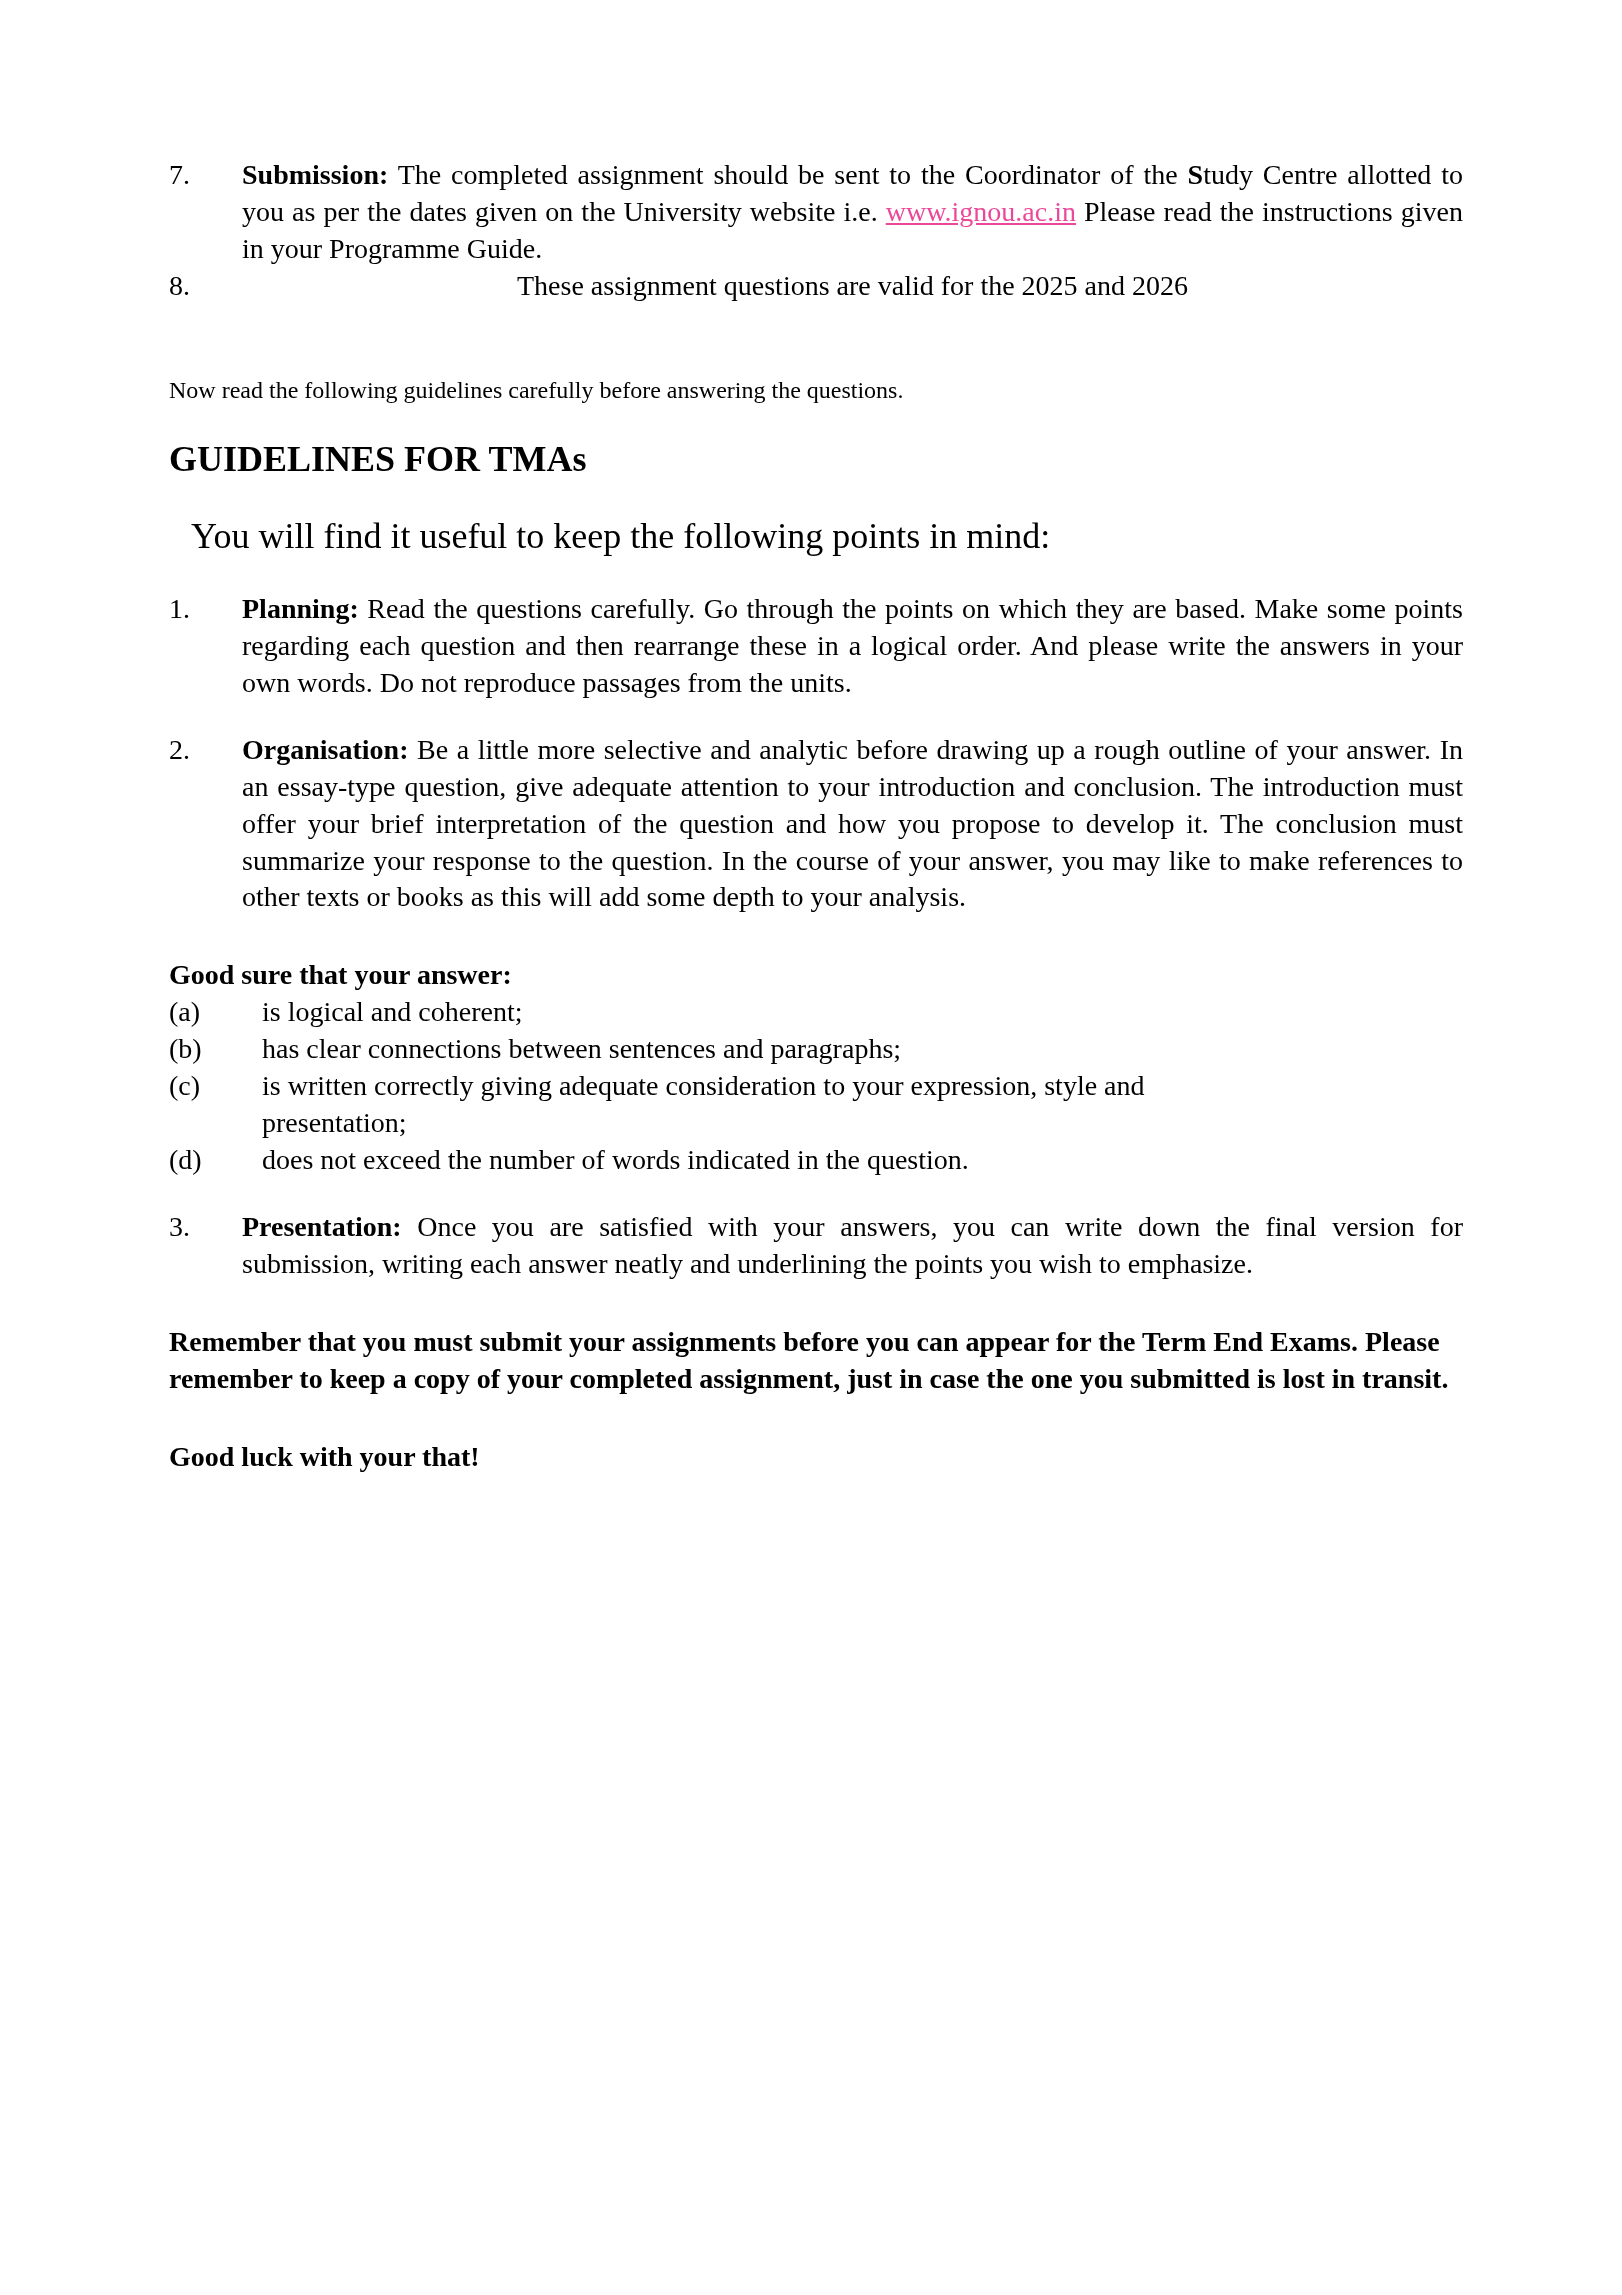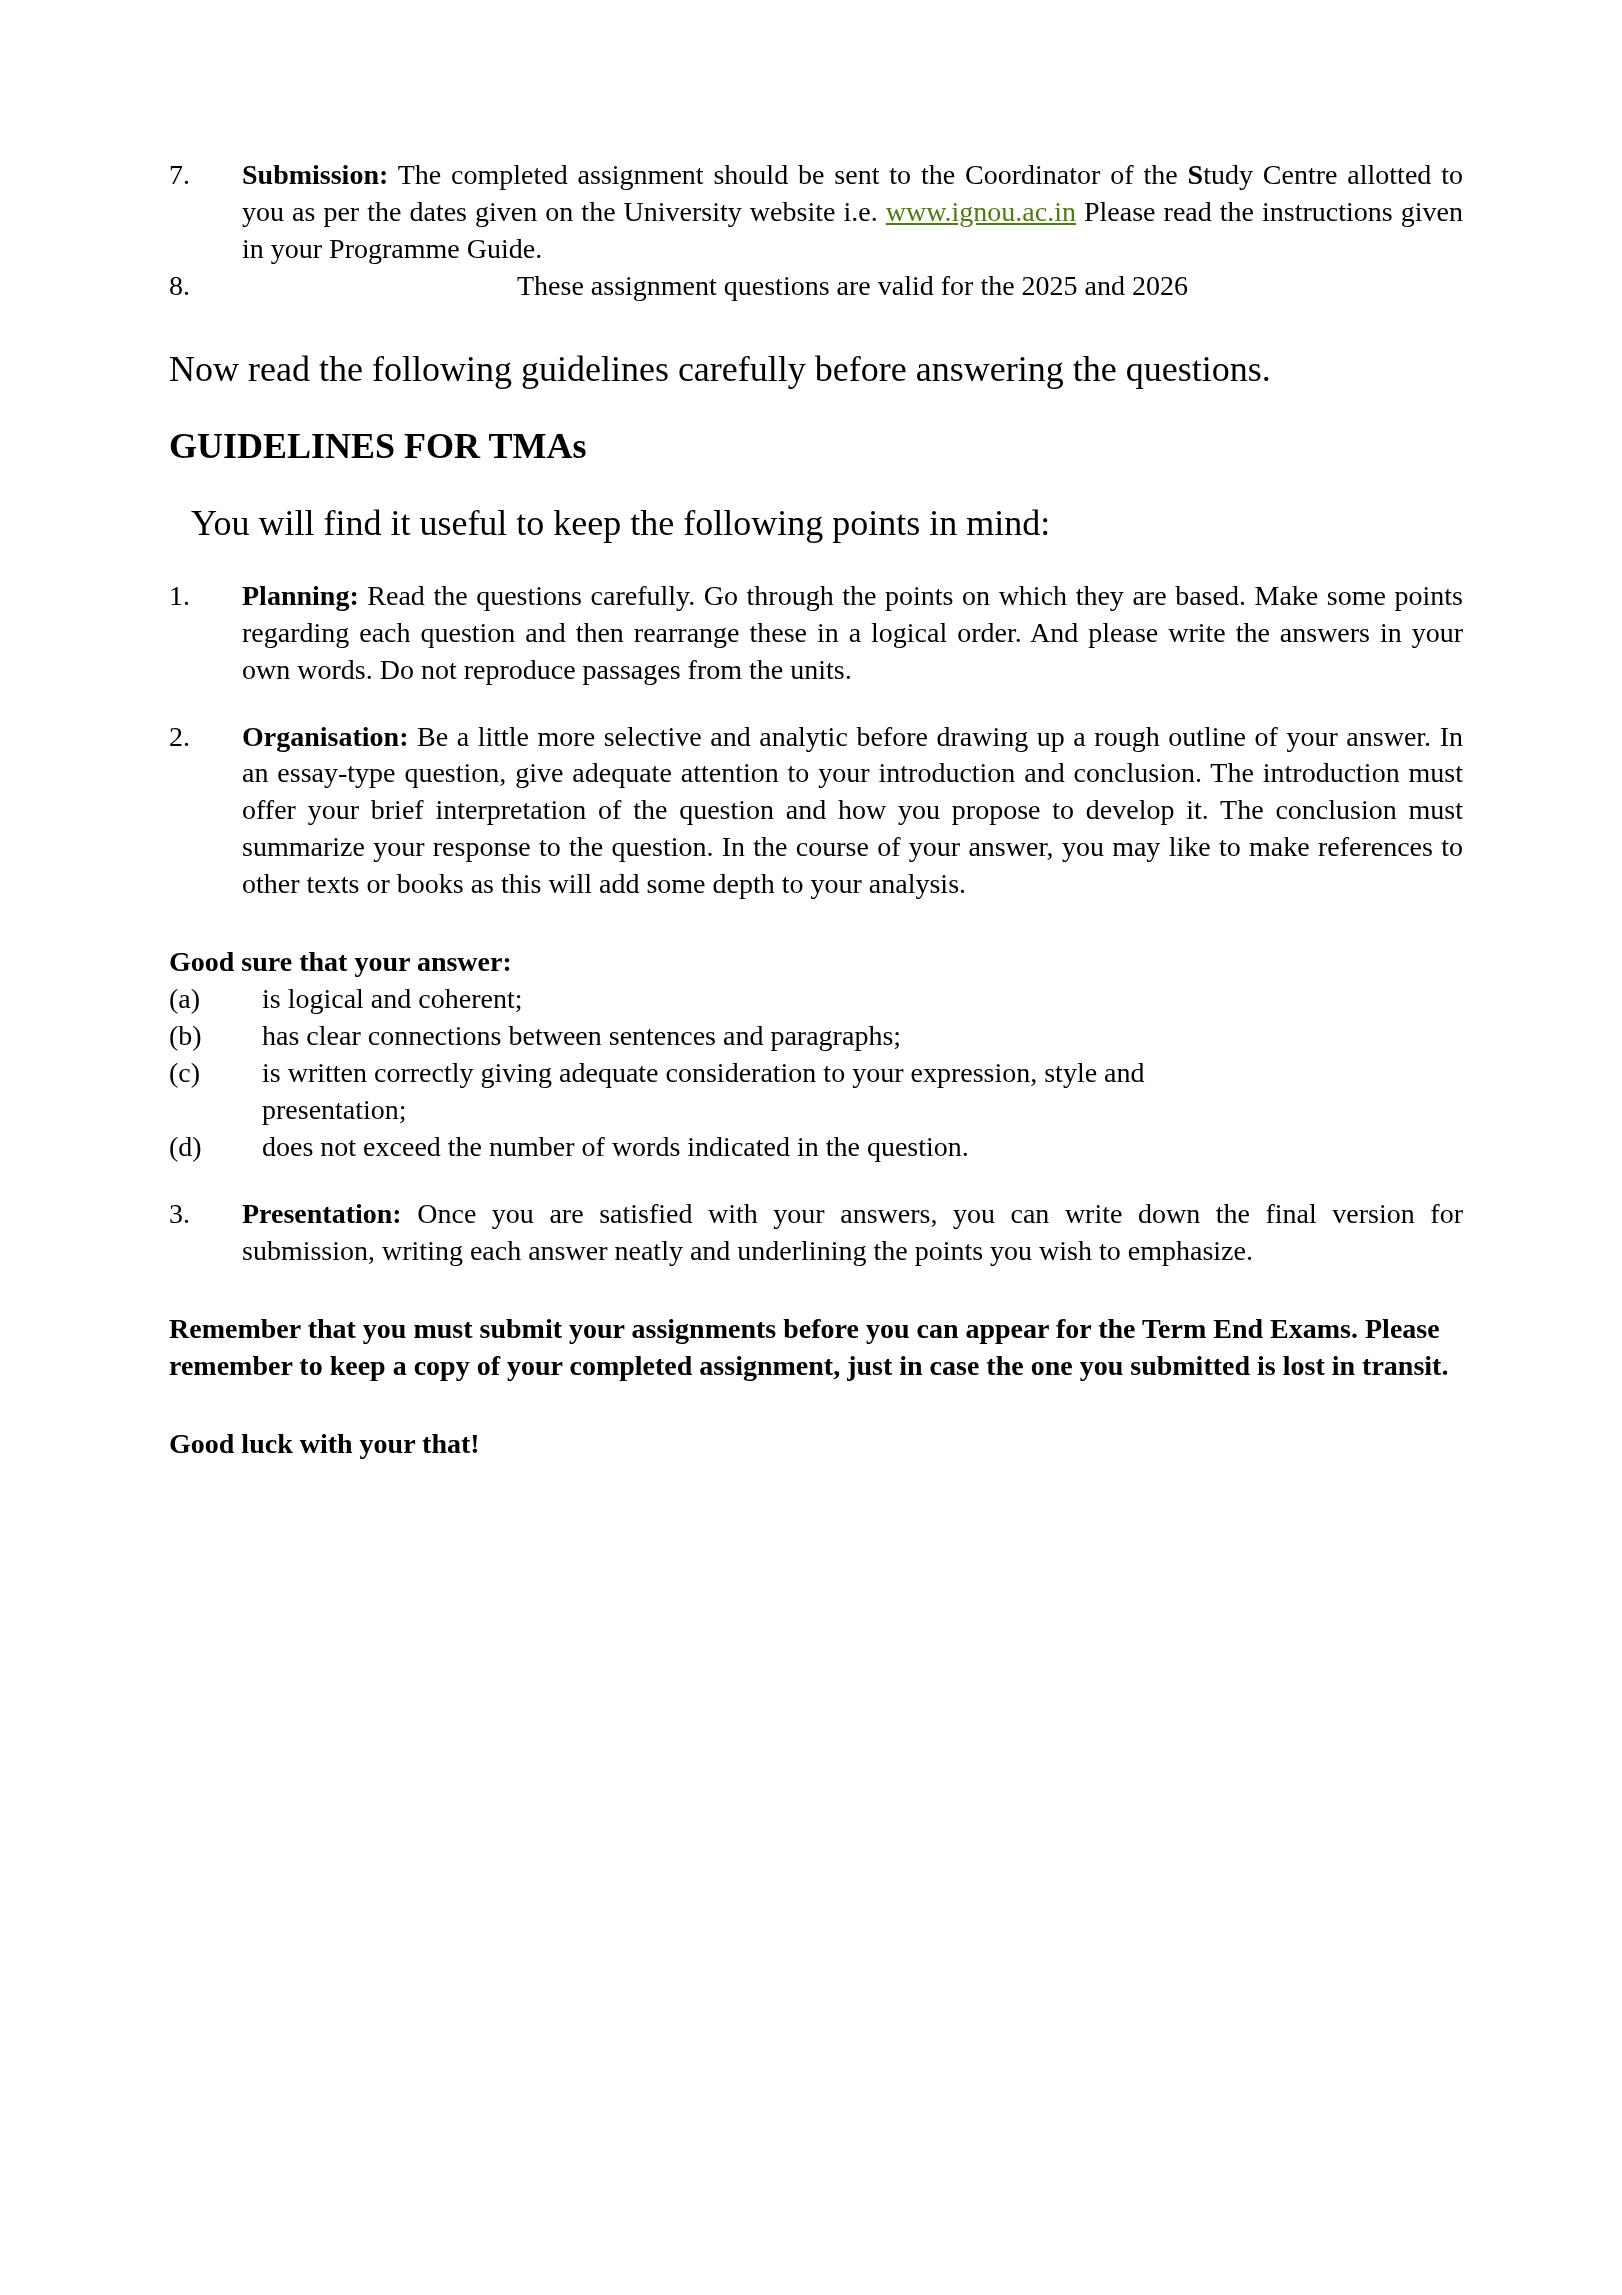--- a/index.html
+++ b/index.html
@@ -41,29 +41,30 @@
   .num-body {
     flex: 1 1 auto;
     text-align: justify;
     text-justify: inter-word;
   }
   .num-body.nojust { text-align: center; }
 
   b, .b { font-weight: bold; }
 
   .link {
-    color: #4d7c0f;
+    color: #ec4899;
     text-decoration: underline;
   }
 
   
   .para {
-    font-size: 36px;
+    font-size: 24px;
     line-height: 1.32;
     text-align: left;
+    margin-top: 29px;
   }
   .gap-md { height: 30px; }
   .gap-lg { height: 41px; }
 
   
   .heading {
     text-align: left;
     font-size: 36px;
     font-weight: bold;
     line-height: 1.3;

